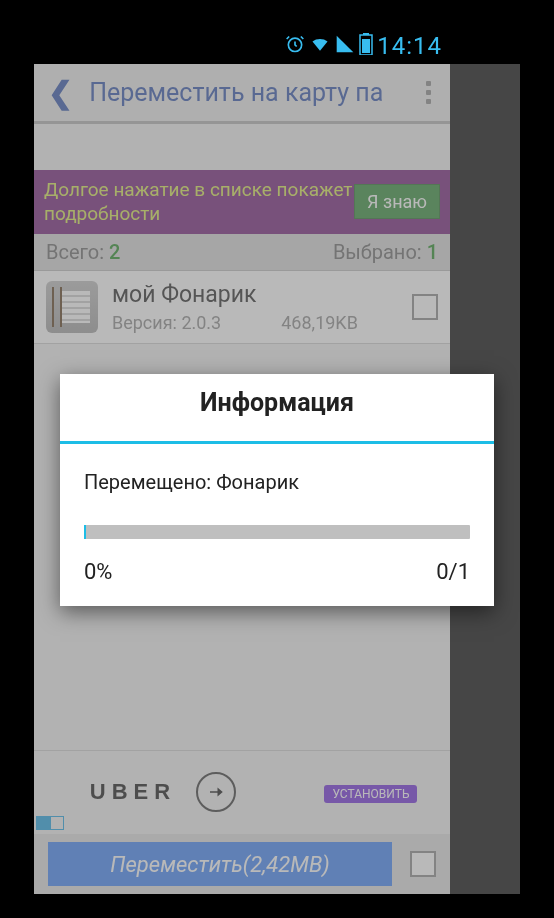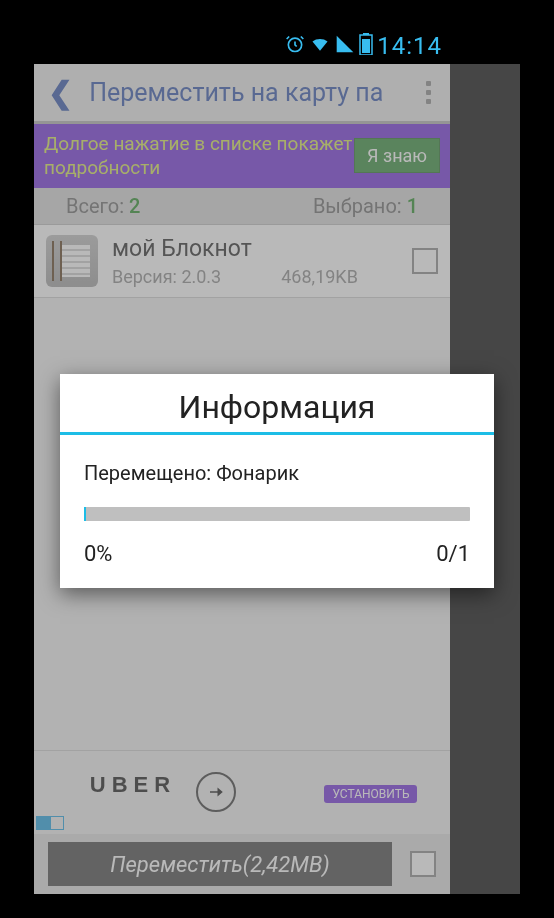--- a/index.html
+++ b/index.html
@@ -9,57 +9,57 @@
   .statusbar { height: 36px; background: #000; color: #38bdf0; display: flex; align-items: center; justify-content: flex-end; padding: 0 8px; gap: 4px; font-size: 22px; font-weight: 400; }
   .statusbar .time { font-size: 24px; letter-spacing: 1px; }
   .dim { position: absolute; left: 34px; top: 64px; width: 486px; height: 830px; background: rgba(128,128,128,0.55); z-index: 5; }
   
   .header { height: 60px; background: #e9e9e9; border-bottom: 3px solid #b0b0b0; display: flex; align-items: center; padding: 0 8px; gap: 10px; }
   .back-chev { font-size: 30px; color: #2b4ea8; font-weight: bold; padding: 0 6px; }
   .header-title { flex: 1; color: #2b4ea8; font-size: 25px; white-space: nowrap; overflow: hidden; }
   .menu-dots { width: 28px; display: flex; flex-direction: column; align-items: center; gap: 4px; }
   .menu-dots span { width: 5px; height: 5px; background: #888; border-radius: 1px; }
   
-  .tipbar { background: #6d28d9; padding: 8px 10px; display: flex; align-items: center; }
+  .tipbar { background: #701a75; padding: 8px 10px; display: flex; align-items: center; margin-top: 46px; }
   .tip-text { flex: 1; color: #d7e84f; font-size: 19px; line-height: 1.25; }
   .tip-btn { background: #2d8a33; color: #fff; padding: 6px 12px; font-size: 18px; border: 1px solid #1f6a25; }
   
-  .counts { background: #d5d5d5; border-bottom: 1px solid #bbb; padding: 6px 32px; display: flex; justify-content: space-between; font-size: 20px; color: #666; }
+  .counts { background: #d5d5d5; border-bottom: 1px solid #bbb; padding: 6px 12px; display: flex; justify-content: space-between; font-size: 20px; color: #666; }
   .counts .num, .counts .num2 { color: #1f8a1f; font-weight: 500; }
   
   .app-row { background: #fff; border-bottom: 1px solid #ccc; padding: 10px 12px; display: flex; align-items: center; gap: 14px; }
   .app-icon { width: 52px; height: 52px; border-radius: 6px; }
   .icon-notepad { background: linear-gradient(#bdbdbd,#9e9e9e); position: relative; }
   .icon-notepad::before { content:""; position:absolute; left:6px; top:6px; width:6px; height:40px; border-left: 2px solid #5a3a1a; border-right: 2px solid #5a3a1a; }
   .icon-notepad::after { content:""; position:absolute; left:16px; top:10px; width:28px; height:32px; background: repeating-linear-gradient(#fff,#fff 4px,#ccc 4px,#ccc 6px); }
   .icon-flash { background:#111; position:relative; }
   .icon-flash::after { content:""; position:absolute; left:16px; top:8px; width:20px; height:36px; background: linear-gradient(#c07a2a,#8a5018); border-radius:3px; }
   .app-info { flex: 1; }
   .app-name { font-size: 23px; color: #222; }
   .app-sub { display: flex; gap: 60px; color: #888; font-size: 18px; margin-top: 4px; align-items: center; }
   .chk { width: 26px; height: 26px; border: 2px solid #888; background: #fff; position: relative; }
   .chk.checked::after { content:""; position:absolute; left:3px; top:-4px; width:22px; height:14px; border-left:6px solid #1a6fb0; border-bottom:6px solid #1a6fb0; transform: rotate(-45deg); }
   
   .ad { position: absolute; left:0; bottom: 62px; width: 100%; height: 82px; background: #efefef; border-top: 1px solid #ccc; display:flex; align-items:center; }
-  .ad-left { width: 62%; display:flex; align-items:flex-start; justify-content:center; gap: 20px; }
+  .ad-left { width: 62%; display:flex; align-items:center; justify-content:center; gap: 20px; }
   .ad-logo { font-family: Arial; letter-spacing: 6px; font-size: 22px; font-weight: 600; color:#111; }
   .ad-circ { width:40px; height:40px; border:2px solid #333; border-radius:50%; display:flex; align-items:center; justify-content:center; }
   .ad-circ svg { width:18px; height:18px; }
   .ad-right { flex:1; text-align:center; font-size:14px; color:#333; }
   .ad-install { display:inline-block; margin-top:4px; background:#6d28d9; color:#fff; padding:2px 8px; border-radius:3px; font-size:12px; }
   .ad-badge { position:absolute; left:2px; bottom:2px; width:28px; height:14px; border:1px solid #1aa0e0; display:flex; }
   .ad-badge span:first-child { width:14px; background:#1aa0e0; }
   .footer { position:absolute; left:0; bottom:0; width:100%; height:60px; background:#ddd; display:flex; align-items:center; padding:0 14px; gap:18px; }
-  .move-btn { flex:1; height:44px; background:#404040; color:#fff; font-size:22px; display:flex; align-items:center; justify-content:center; font-style: italic; }
+  .move-btn { flex:1; height:44px; background:#3b82f6; color:#fff; font-size:22px; display:flex; align-items:center; justify-content:center; font-style: italic; }
   
   .dialog { position:absolute; z-index:10; left:60px; top:374px; width:434px; background:#fff; box-shadow: 0 6px 20px rgba(0,0,0,0.5); }
-  .dialog-title { text-align:center; font-size:32px; color:#222; padding: 14px 0 6px; }
+  .dialog-title { text-align:center; font-size:25px; color:#222; padding: 14px 0 24px; font-weight: bold; }
   .dialog-divider { height:3px; background:#1dbde6; }
   .dialog-body { padding: 26px 24px 22px; }
-  .dlg-label { font-size:20px; color:#222; margin-bottom: 22px; }
+  .dlg-label { font-size:20px; color:#222; margin-bottom: 31px; }
   .progress-track { height:14px; background:#bfbfbf; border-radius:1px; position:relative; }
   .progress-track::before { content:""; position:absolute; left:0; top:0; width:2px; height:100%; background:#1dbde6; }
   .dlg-stats { display:flex; justify-content:space-between; font-size:22px; color:#222; margin-top:20px; }
 </style>
 </head>
 <body>
 
 <div class="phone">
 
   <div class="statusbar">
@@ -105,21 +105,21 @@
   </div>
 
   <div class="counts">
     <span><span>Всего: </span><span class="num">2</span></span>
     <span><span>Выбрано: </span><span class="num2">1</span></span>
   </div>
 
   <div class="app-row">
     <div class="app-icon icon-notepad"></div>
     <div class="app-info">
-      <div class="app-name">мой Блокнот</div>
+      <div class="app-name">мой Фонарик</div>
       <div class="app-sub">
         <span>Версия: 2.0.3</span>
         <span>468,19KB</span>
       </div>
     </div>
     <div class="chk"></div>
   </div>
 
 
   <div class="ad">

